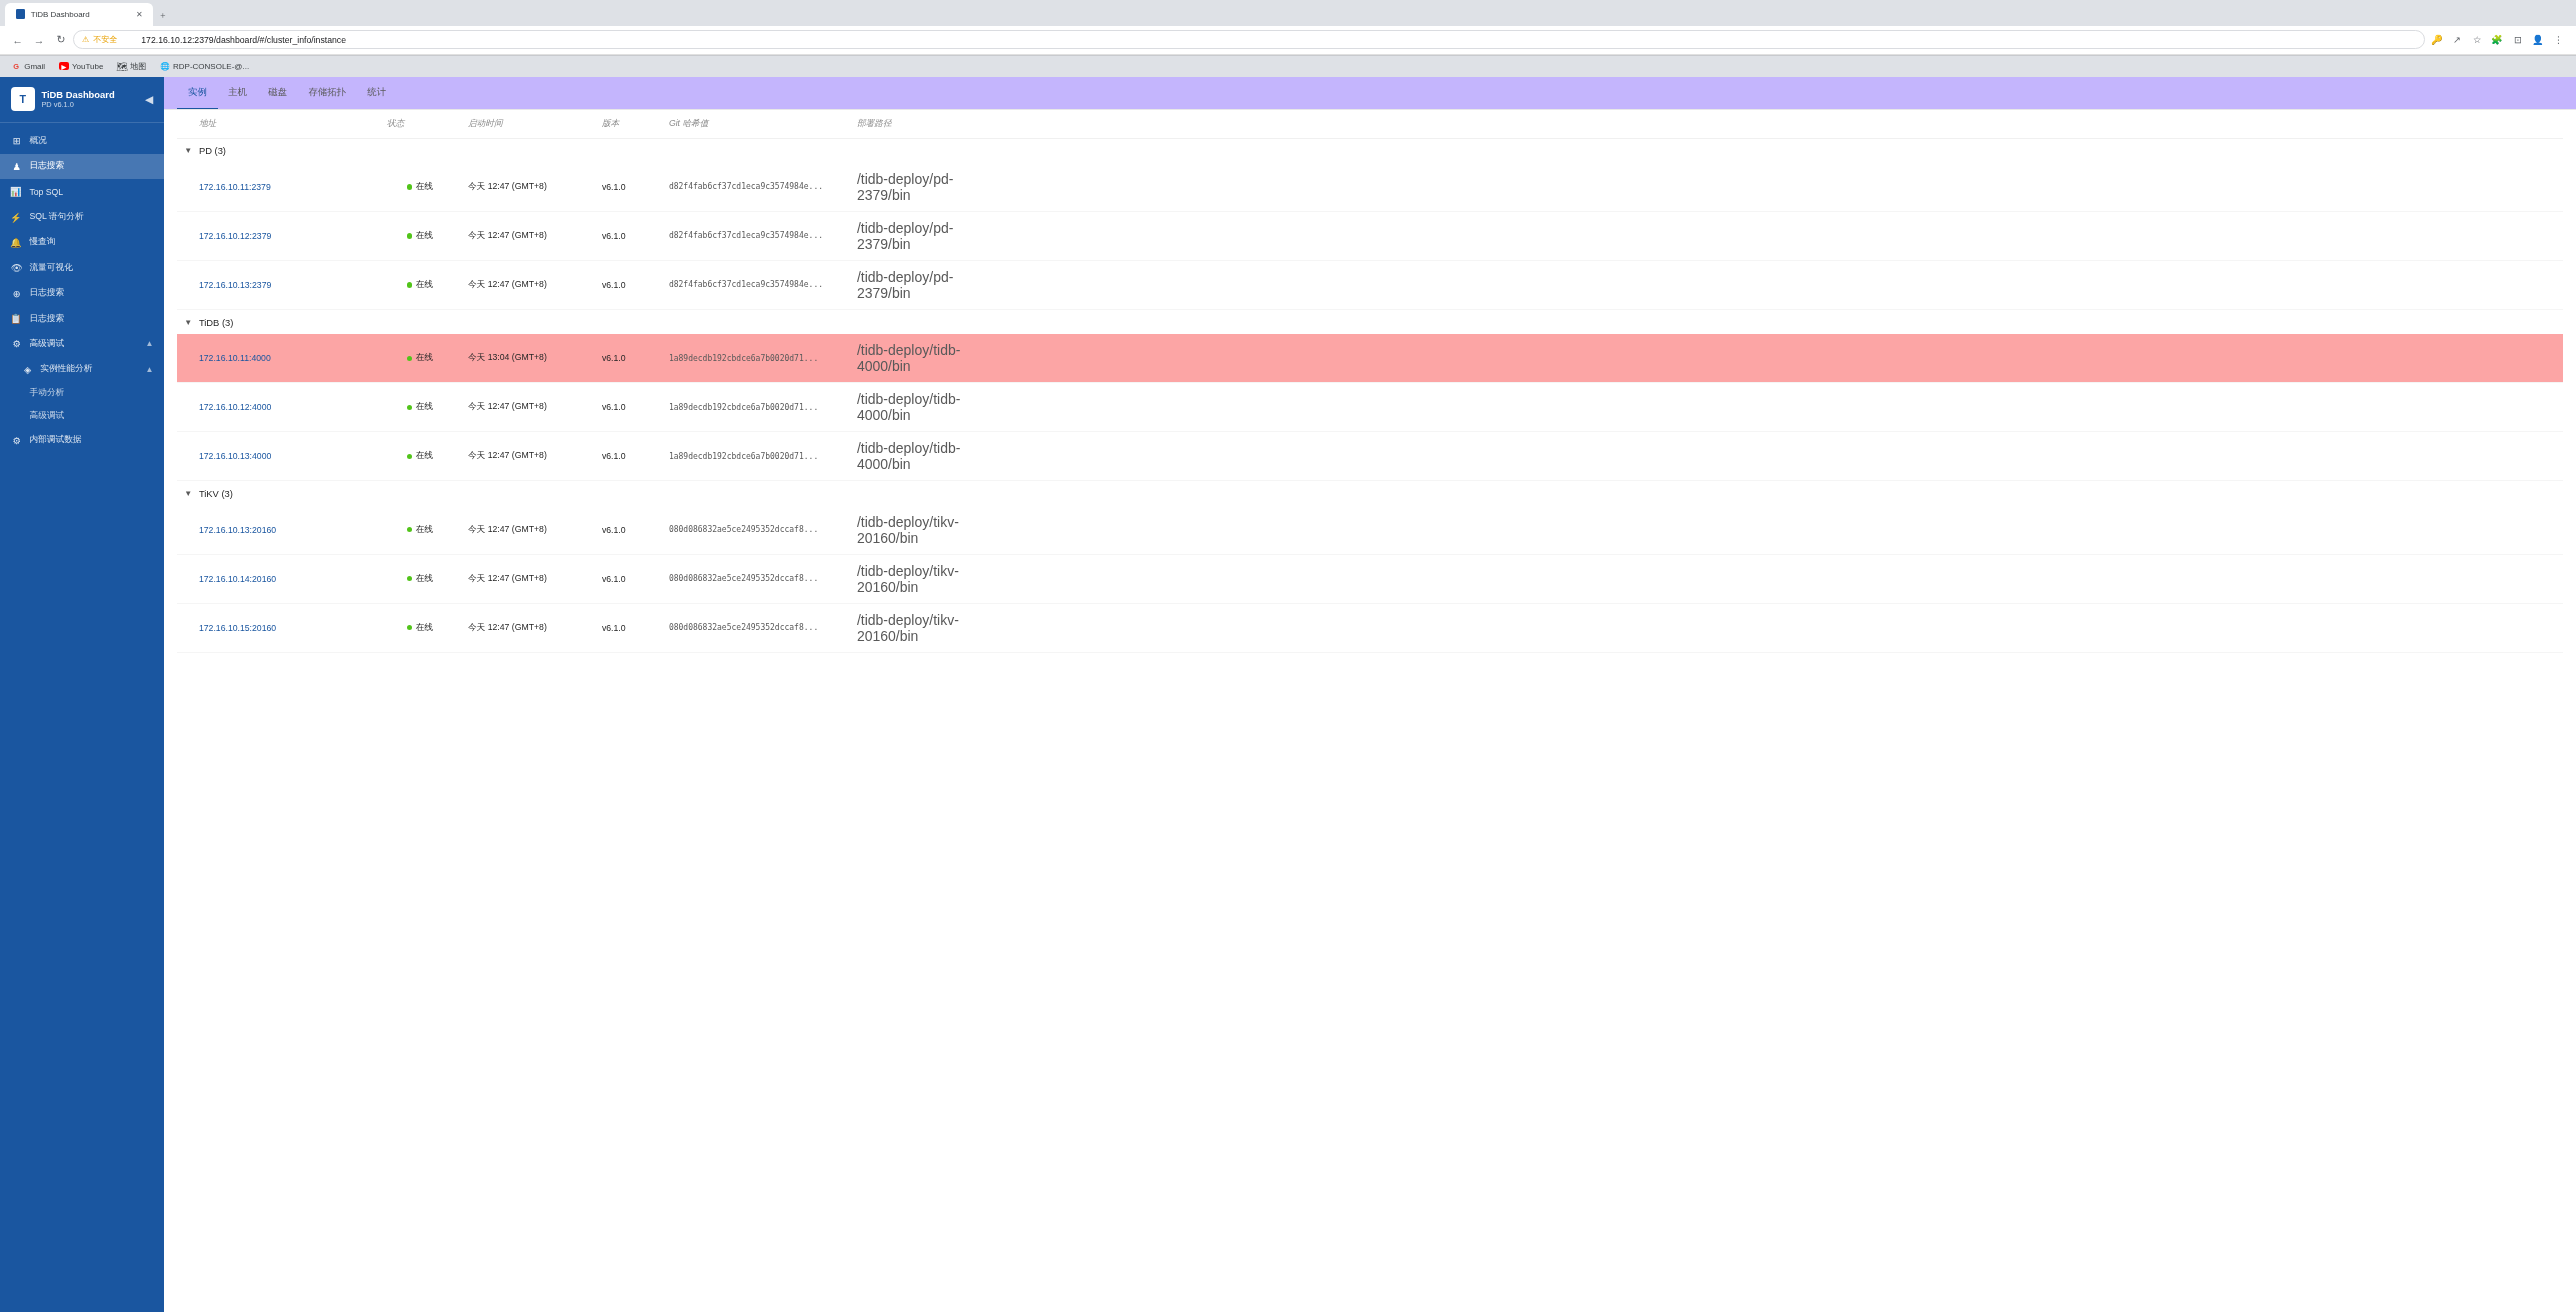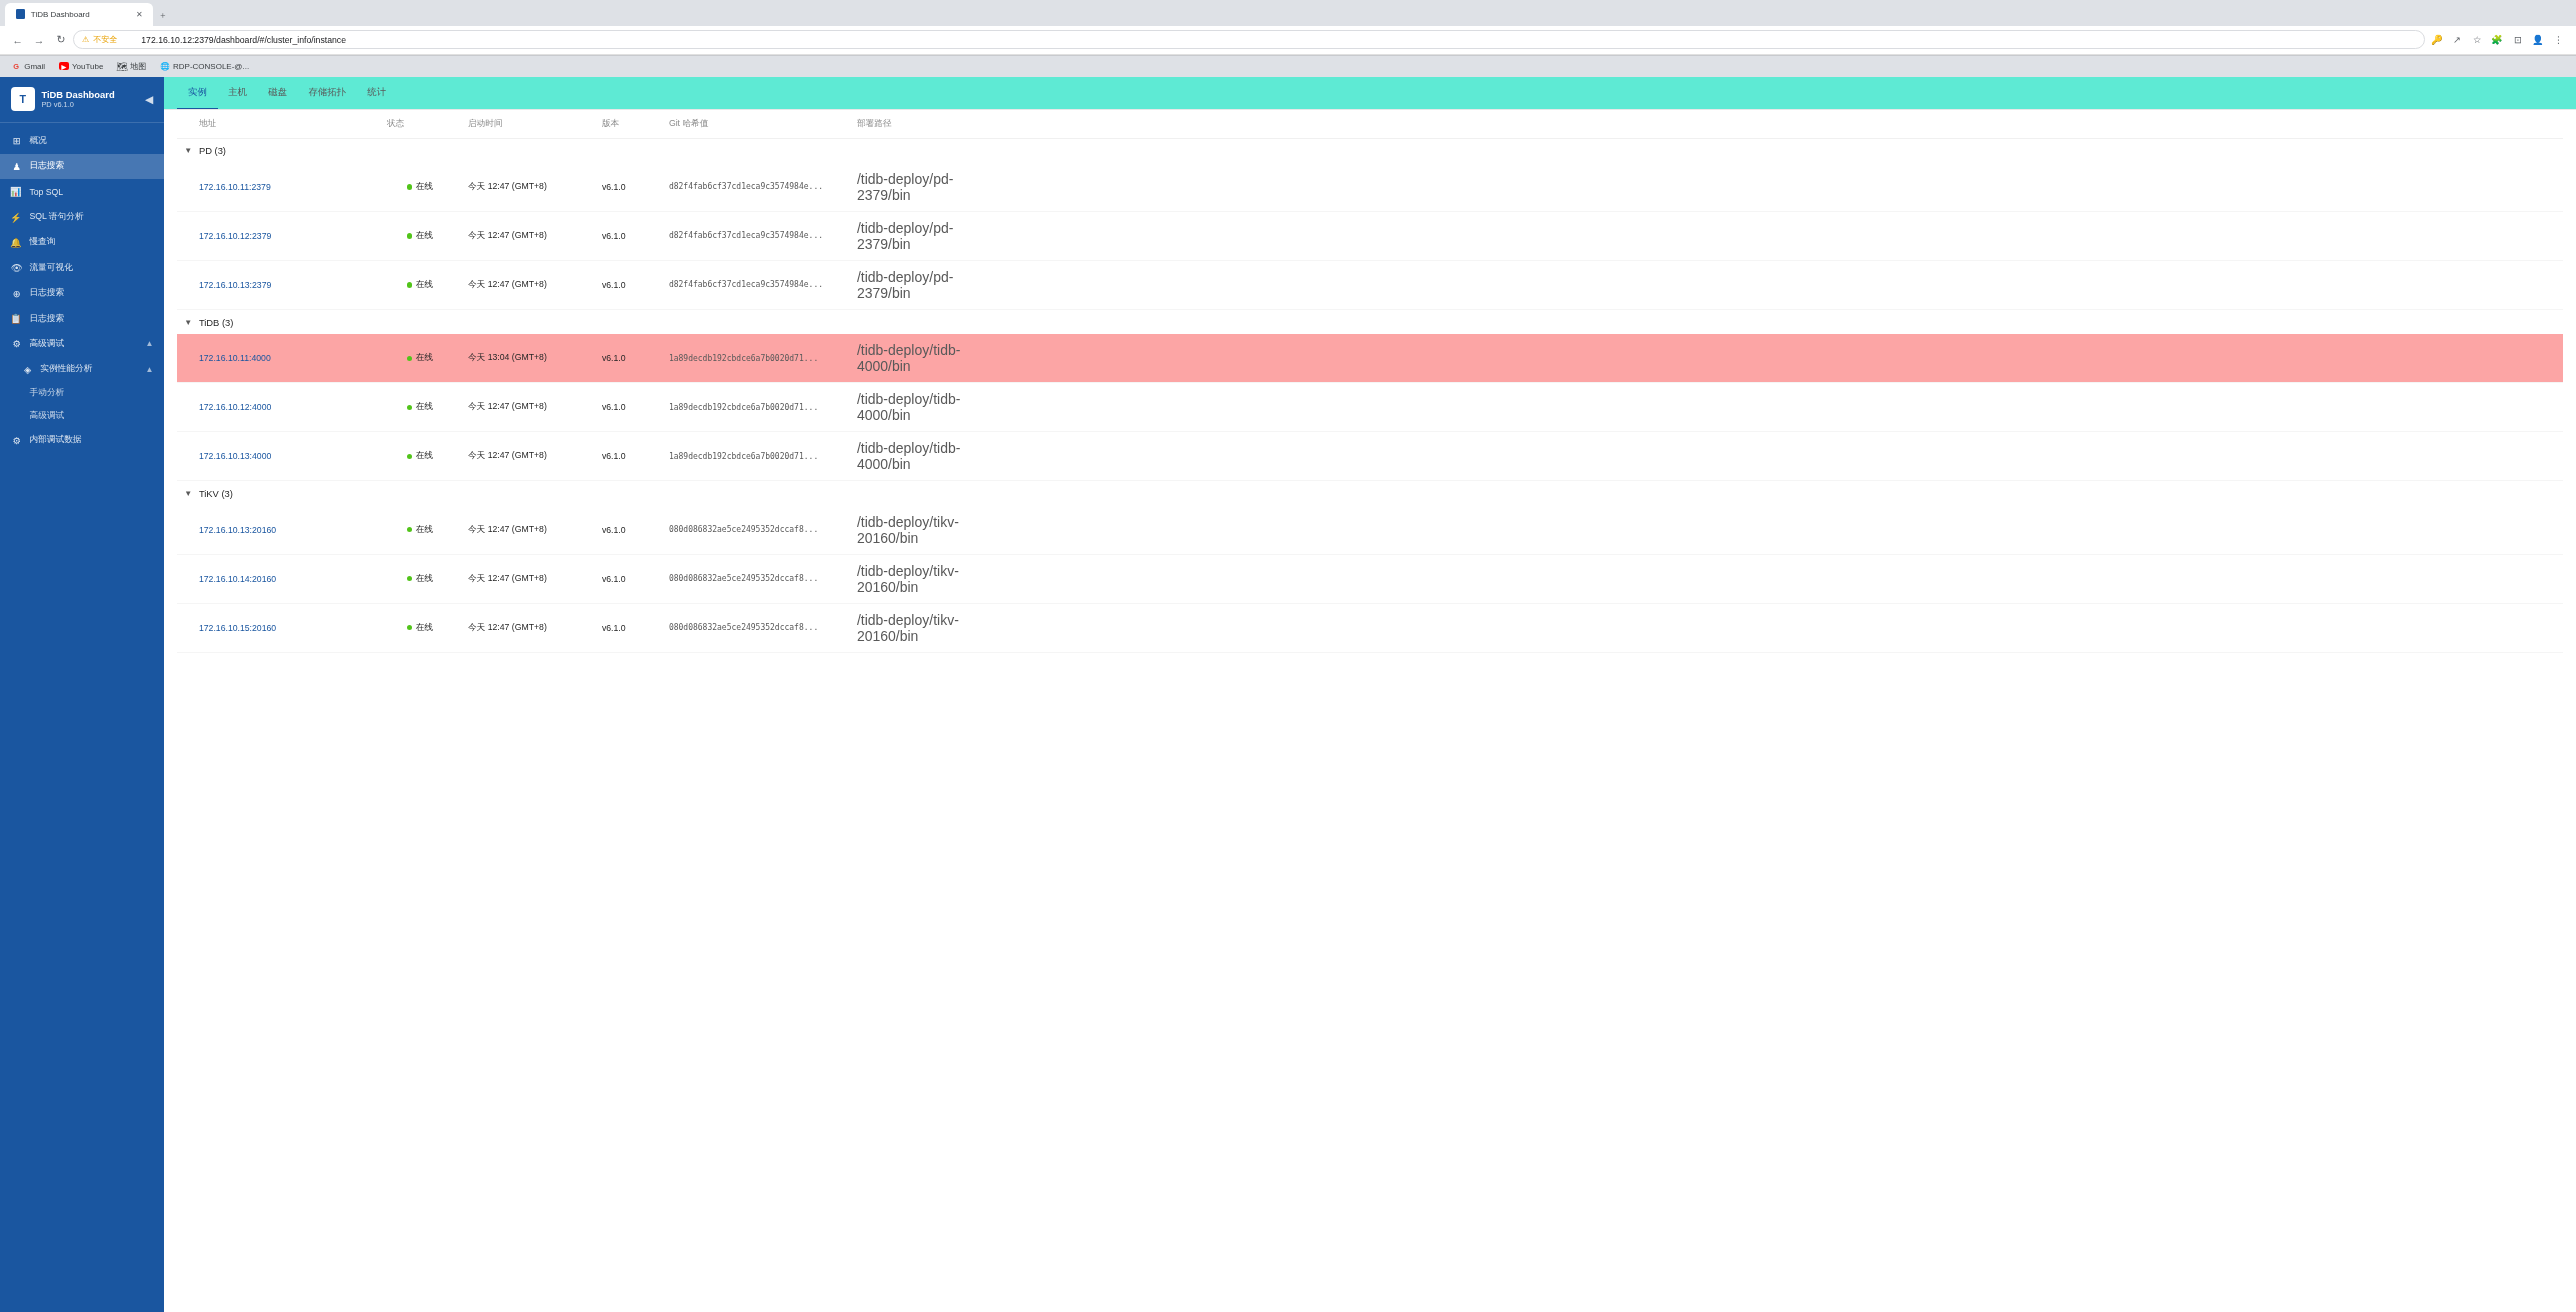--- a/index.html
+++ b/index.html
@@ -32,27 +32,27 @@
     .sidebar-nav { padding: 5.4px 0; flex: 1; overflow-y: auto; }
     .sidebar-item { display: flex; align-items: center; gap: 6.7px; padding: 6.7px 10.7px; cursor: pointer; color: rgba(255,255,255,0.85); font-size: 8.7px; }
     .sidebar-item.active { background: rgba(255,255,255,0.2); color: white; }
     .sidebar-item-icon { width: 12px; height: 12px; display: flex; align-items: center; justify-content: center; font-size: 9.4px; flex-shrink: 0; }
     .sidebar-item-label { flex: 1; }
     .sidebar-item-arrow { font-size: 8px; color: rgba(255,255,255,0.6); }
     .sidebar-sub-item { display: flex; align-items: center; gap: 6.7px; padding: 5.4px 10.7px 5.4px 29.5px; cursor: pointer; color: rgba(255,255,255,0.75); font-size: 8.7px; }
 
     
     .main-content { flex: 1; overflow-y: auto; background: #fff; }
-    .tabs-bar { display: flex; align-items: center; padding: 0 13.4px; border-bottom: 0.7px solid #e8e8e8; background: #5eead4; }
+    .tabs-bar { display: flex; align-items: center; padding: 0 13.4px; border-bottom: 0.7px solid #e8e8e8; background: #c4b5fd; }
     .tab-item { padding: 9.4px 10.7px; cursor: pointer; font-size: 9.4px; color: #595959; border-bottom: 1.3px solid transparent; margin-bottom: -0.7px; }
     .tab-item.active { color: #1a56a0; border-bottom: 1.3px solid #1a56a0; font-weight: 500; }
 
     
     .table-container { padding: 0 13.4px 13.4px; }
-    .table-header { display: grid; grid-template-columns: 21.5px 188px 81px 134px 67px 188px 148px; align-items: center; padding: 8px 0; border-bottom: 0.7px solid #f0f0f0; }
+    .table-header { display: grid; grid-template-columns: 21.5px 188px 81px 134px 67px 188px 148px; align-items: center; padding: 8px 0; border-bottom: 0.7px solid #f0f0f0; font-style: italic; }
     .table-header-cell { font-size: 8.7px; color: #8c8c8c; font-weight: 500; }
     .section-row { display: grid; grid-template-columns: 21.5px 1fr; align-items: center; padding: 6.7px 0; background: #fff; }
     .section-toggle { color: #595959; cursor: pointer; font-size: 8px; display: flex; align-items: center; justify-content: center; }
     .section-label { font-size: 9.4px; color: #262626; font-weight: 500; }
     .data-row { display: grid; grid-template-columns: 21.5px 188px 81px 134px 67px 188px 148px; align-items: center; padding: 8px 0; border-bottom: 0.7px solid #f5f5f5; }
     .data-row.highlighted { background: #fca5a5; }
     .data-cell { font-size: 8.7px; color: #262626; padding-right: 5.4px; }
     .data-cell.address { color: #1a56a0; }
     .status-badge { display: flex; align-items: center; gap: 3.4px; padding-left: 20px; }
     .status-dot { width: 5.4px; height: 5.4px; border-radius: 50%; background: #52c41a; flex-shrink: 0; }

